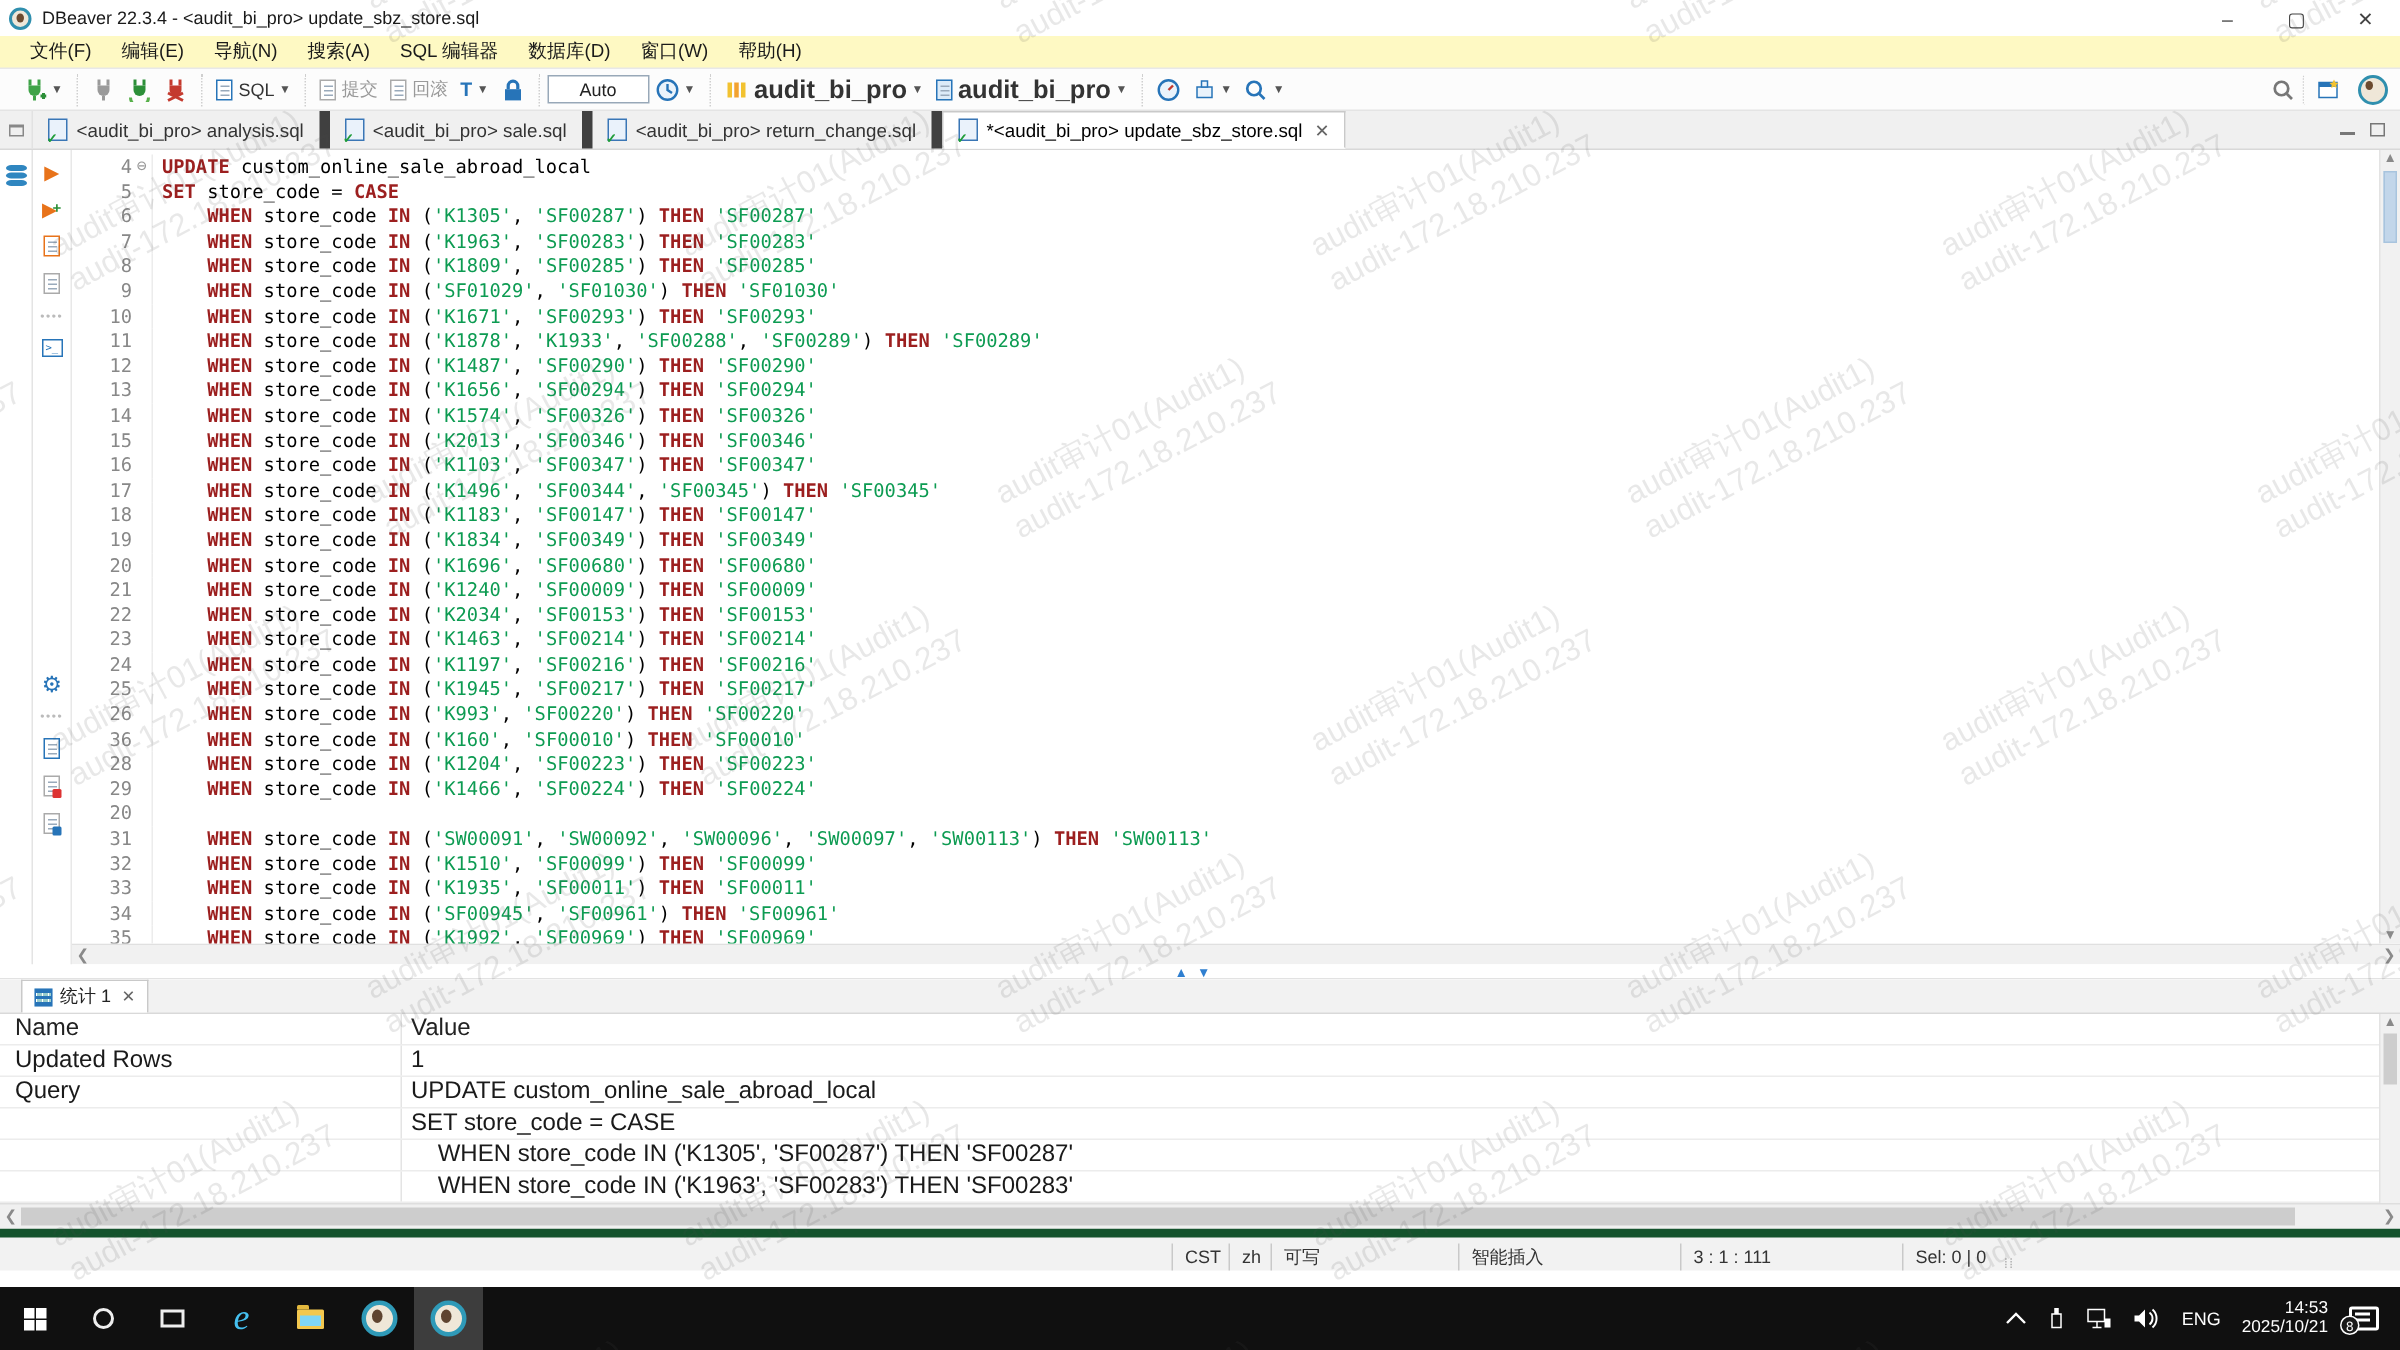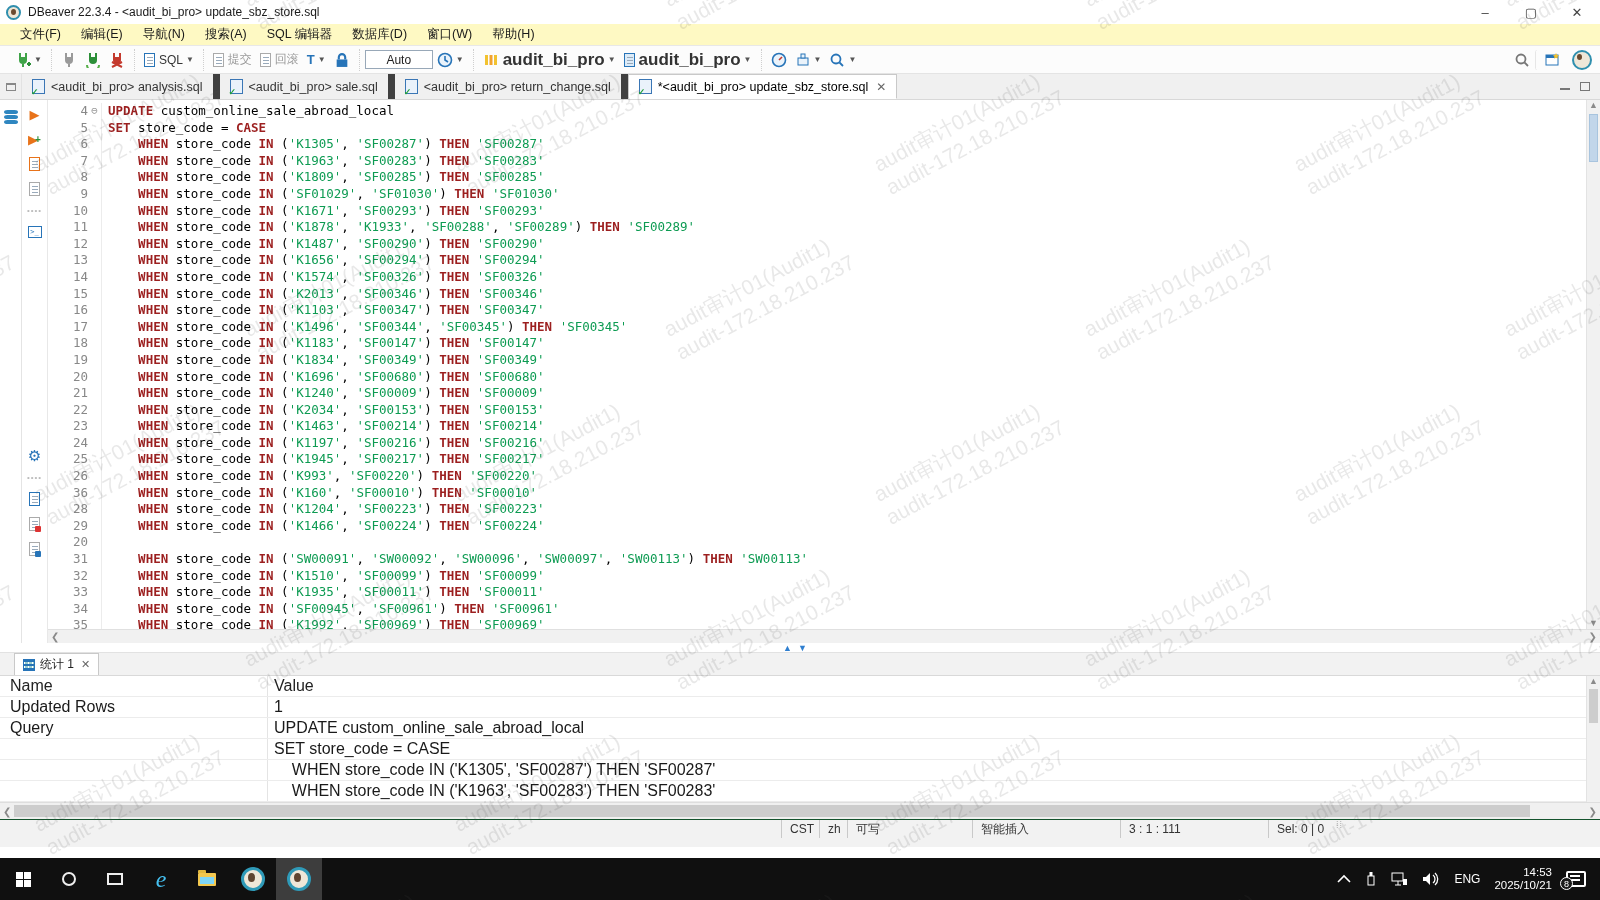--- a/index.html
+++ b/index.html
@@ -112,21 +112,21 @@
   .sval { padding-left:6px; white-space:pre; }
   .panel-vscroll { position:absolute; right:0; top:23px; bottom:0; width:14px; background:#f1f1f1; border-left:1px solid #e3e3e3; }
   .panel-vthumb { position:absolute; left:2px; right:2px; top:13px; height:34px; background:#cdcdcd; }
   .bottom-panel { position:relative; height:149px; overflow:hidden; background:#fff; }
 
   .panel-hscroll { height:17px; background:#f0f0f0; border-top:1px solid #dedede; position:relative;
                    display:flex; align-items:center; color:#8a8a8a; font-size:10px; }
   .hthumb { position:absolute; left:14px; right:70px; top:2px; bottom:2px; background:#cdcdcd; }
 
   
-  .statusbar { height:28px; background:#f2f2f2; border-top:1px solid #14532d; display:flex; align-items:flex-start;
+  .statusbar { height:28px; background:#f2f2f2; border-top:6px solid #14532d; display:flex; align-items:flex-end;
                font-size:12px; color:#333; }
   .sb-spacer { flex:1 1 auto; }
   .seg { border-left:1px solid #c9c9c9; height:18px; display:flex; align-items:center; padding-left:8px; }
   .seg.s0 { width:38px; } .seg.s1 { width:28px; } .seg.s2 { width:125px; }
   .seg.s3 { width:148px; } .seg.s4 { width:124px; } .seg.s5 { width:62px;margin-left:24px; }
   .grip { width:14px; color:#aaa; font-size:9px; letter-spacing:1px; margin-left:6px; }
   .sb-right { width:250px; }
 
   
   .taskbar { position:relative; width:1600px; height:42px; background:#101010; display:flex; align-items:center; }

